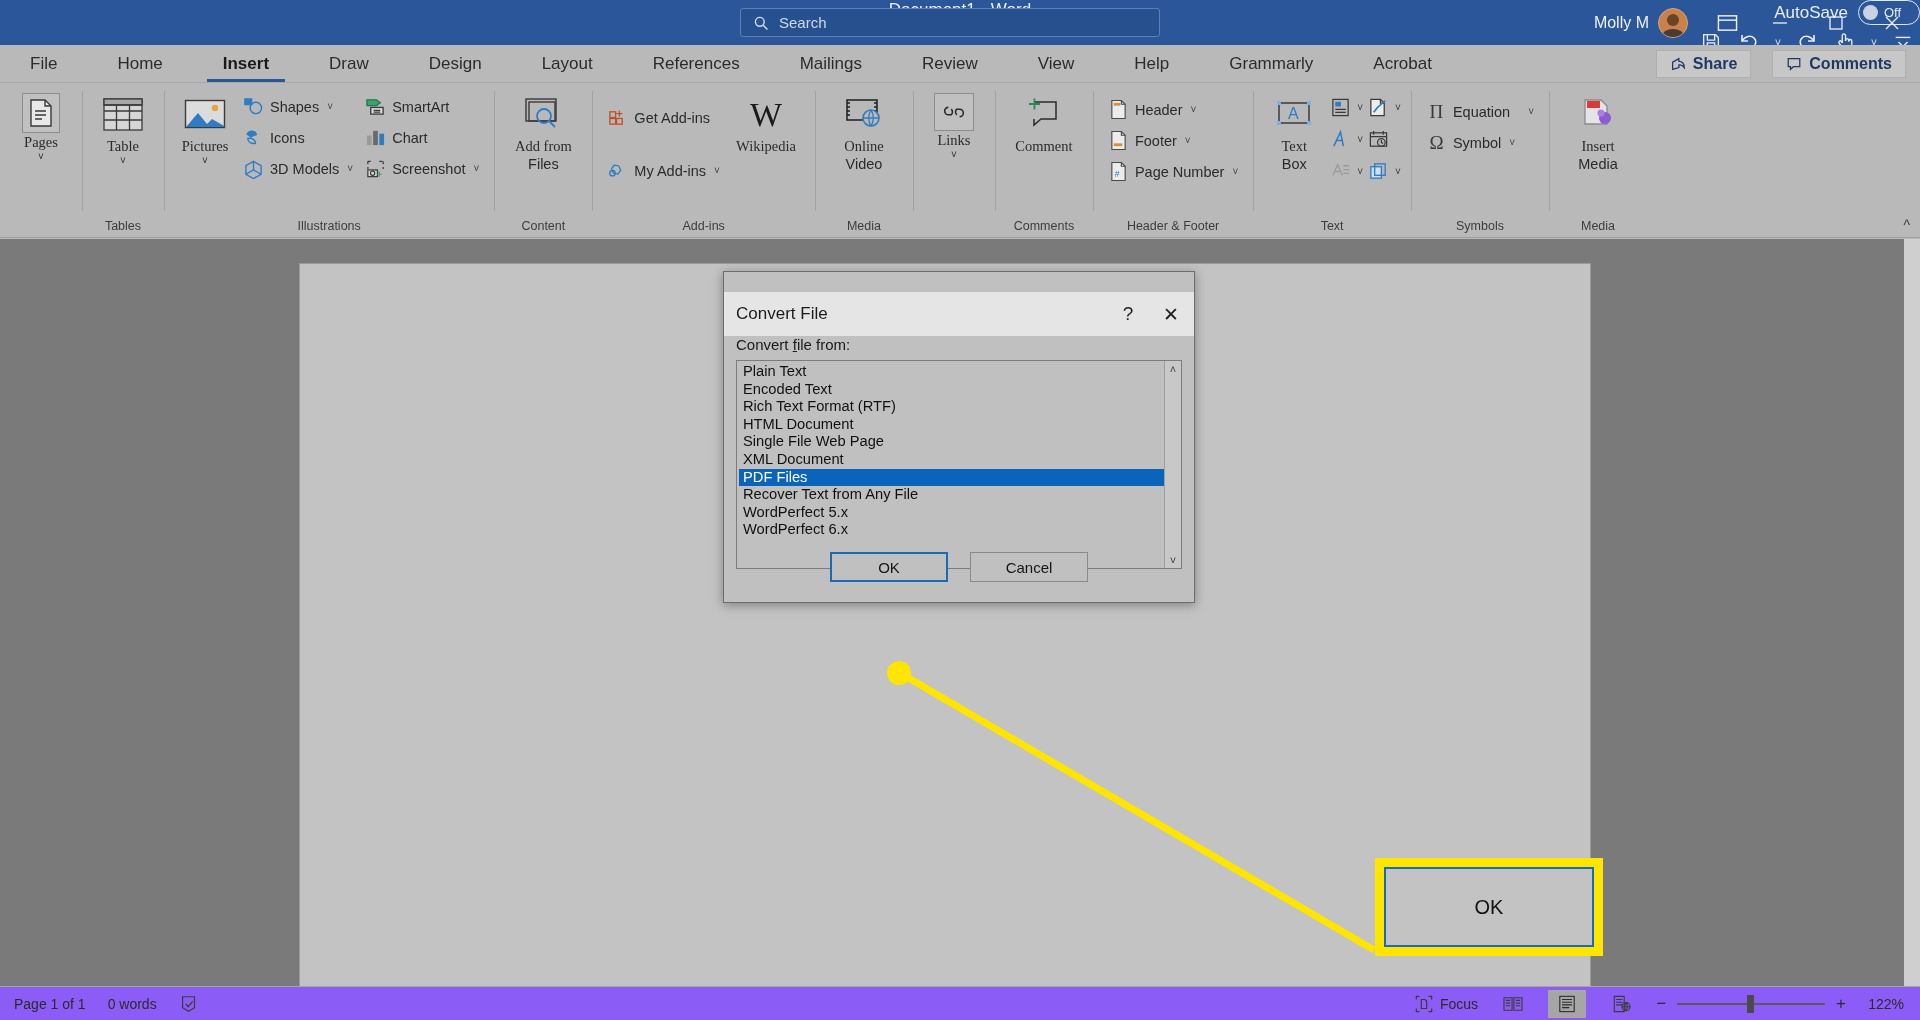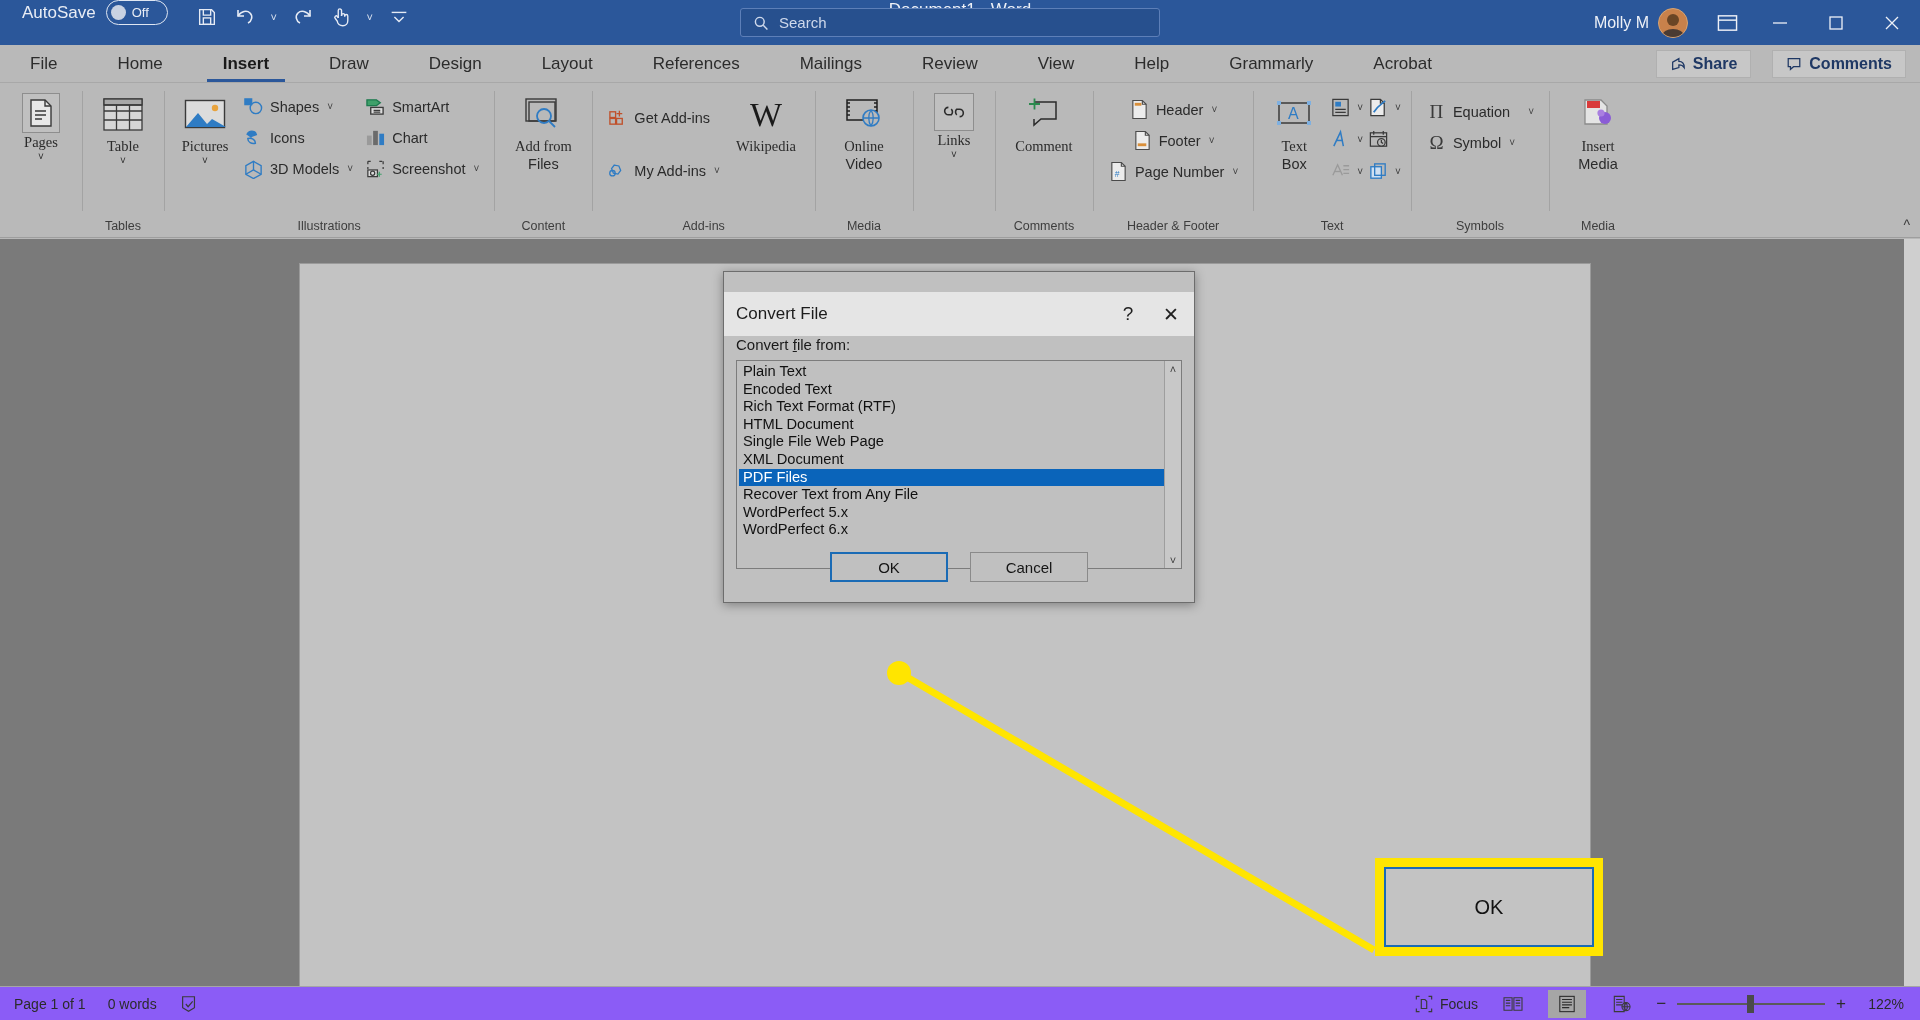--- a/index.html
+++ b/index.html
@@ -7,22 +7,22 @@
     width: 1920px; height: 1020px;
     font-family: "Liberation Sans", sans-serif;
     overflow: hidden;
     background: #b8b8b8;
   }
   body { position: relative; }
 
   
   .titlebar {
     height: 45px; background: #2b579a;
-    display: flex; align-items: flex-start;
-    color: #ffffff; position: relative;
+    display: flex; align-items: flex-end;
+    color: #ffffff; position: relative; flex-direction: column;
   }
   .autosave-wrap { display: flex; align-items: center; margin-left: 22px; gap: 10px; }
   .autosave-label { font-size: 17px; color: #e9edf5; }
   .toggle {
     width: 62px; height: 25px; border-radius: 13px;
     border: 1.6px solid #dfe6f2; position: relative;
     display: flex; align-items: center;
   }
   .toggle .knob {
     width: 15px; height: 15px; border-radius: 50%;
@@ -605,21 +605,21 @@
           </svg>
         </div>
         <div class="bb-lbl">Comment</div>
       </div>
     </div>
     <div class="rgroup-label">Comments</div>
   </div>
 
   <div class="rgroup">
     <div class="rgroup-body">
-      <div class="smallcol" style="padding-top:6px;align-items:center;">
+      <div class="smallcol" style="padding-top:6px;">
         <div class="smallbtn">
           <span class="sb-ico">
             <svg width="19" height="21" viewBox="0 0 20 22" fill="none" stroke="#4a4a4a" stroke-width="1.2">
               <path d="M3 1.5h10l4 4v15H3z" fill="#ececec"></path>
                 <path d="M13 1.5v4h4"></path>
               <rect x="5" y="4" width="7" height="3" fill="#d98f3a" stroke="none"></rect>
             </svg>
           </span>
           <span>Header</span>
           <span class="sb-car">˅</span>

